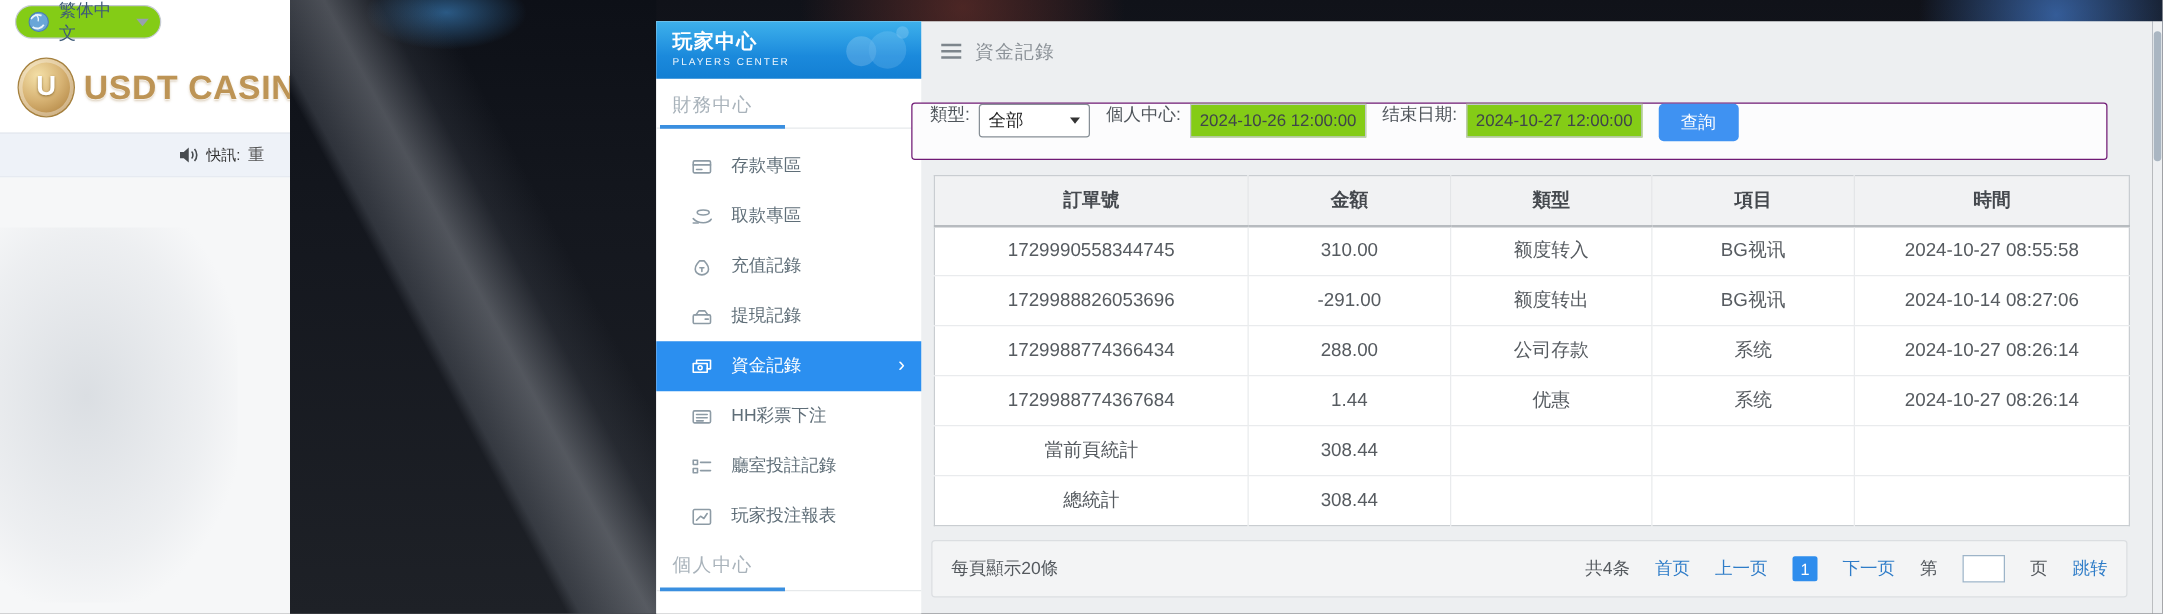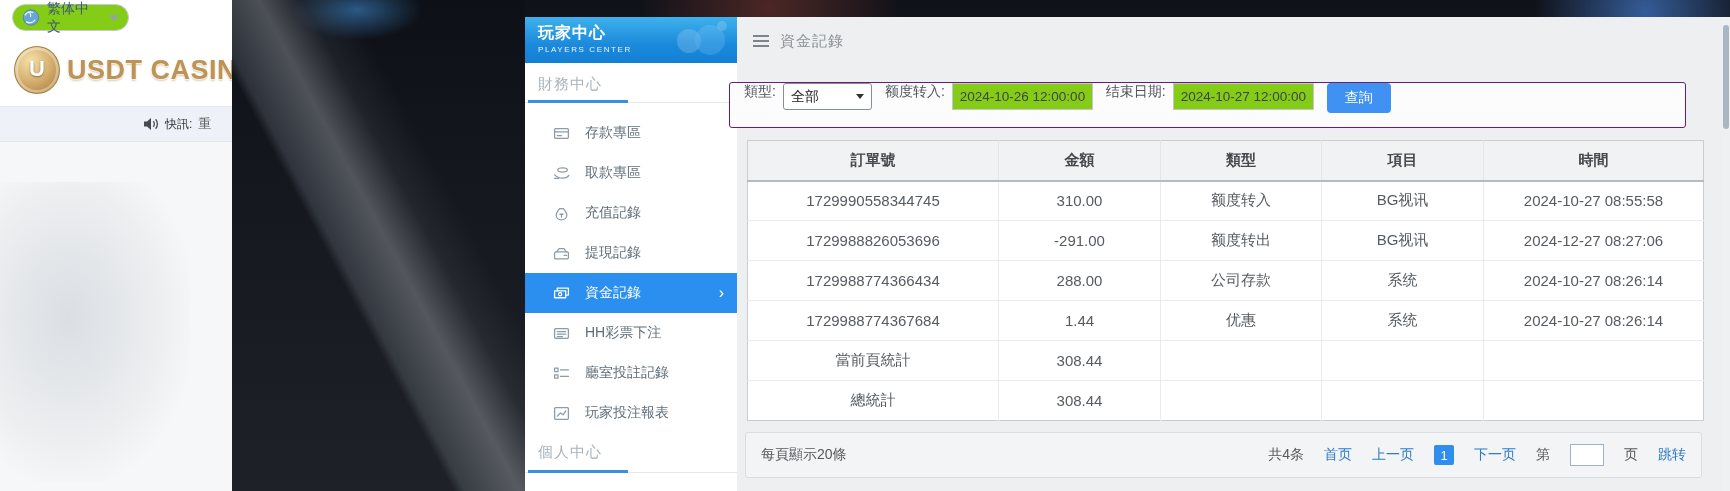--- a/index.html
+++ b/index.html
@@ -285,21 +285,21 @@
       </div>
     <div class="page-title">資金記錄</div>
   </div>
 
   <div class="filter-card">
     <span class="f-label">類型:</span>
     <div class="type-select">
       <span class="sel-text">全部</span>
       <span class="sel-caret"></span>
     </div>
-    <span class="f-label">额度转入:</span>
+    <span class="f-label">個人中心:</span>
     <input class="date-input" type="text" value="2024-10-26 12:00:00" style="">
     <span class="f-label">结束日期:</span>
     <input class="date-input" type="text" value="2024-10-27 12:00:00" style="">
     <button class="search-btn">查詢</button>
   </div>
 
   <table class="data-table">
     <colgroup>
       <col style="width:251px">
         <col style="width:162px">
@@ -322,21 +322,21 @@
           <td>310.00</td>
           <td>额度转入</td>
           <td>BG视讯</td>
           <td>2024-10-27 08:55:58</td>
         </tr>
         <tr>
           <td>1729988826053696</td>
           <td>-291.00</td>
           <td>额度转出</td>
           <td>BG视讯</td>
-          <td>2024-12-27 08:27:06</td>
+          <td>2024-10-14 08:27:06</td>
         </tr>
         <tr>
           <td>1729988774366434</td>
           <td>288.00</td>
           <td>公司存款</td>
           <td>系统</td>
           <td>2024-10-27 08:26:14</td>
         </tr>
         <tr>
           <td>1729988774367684</td>

